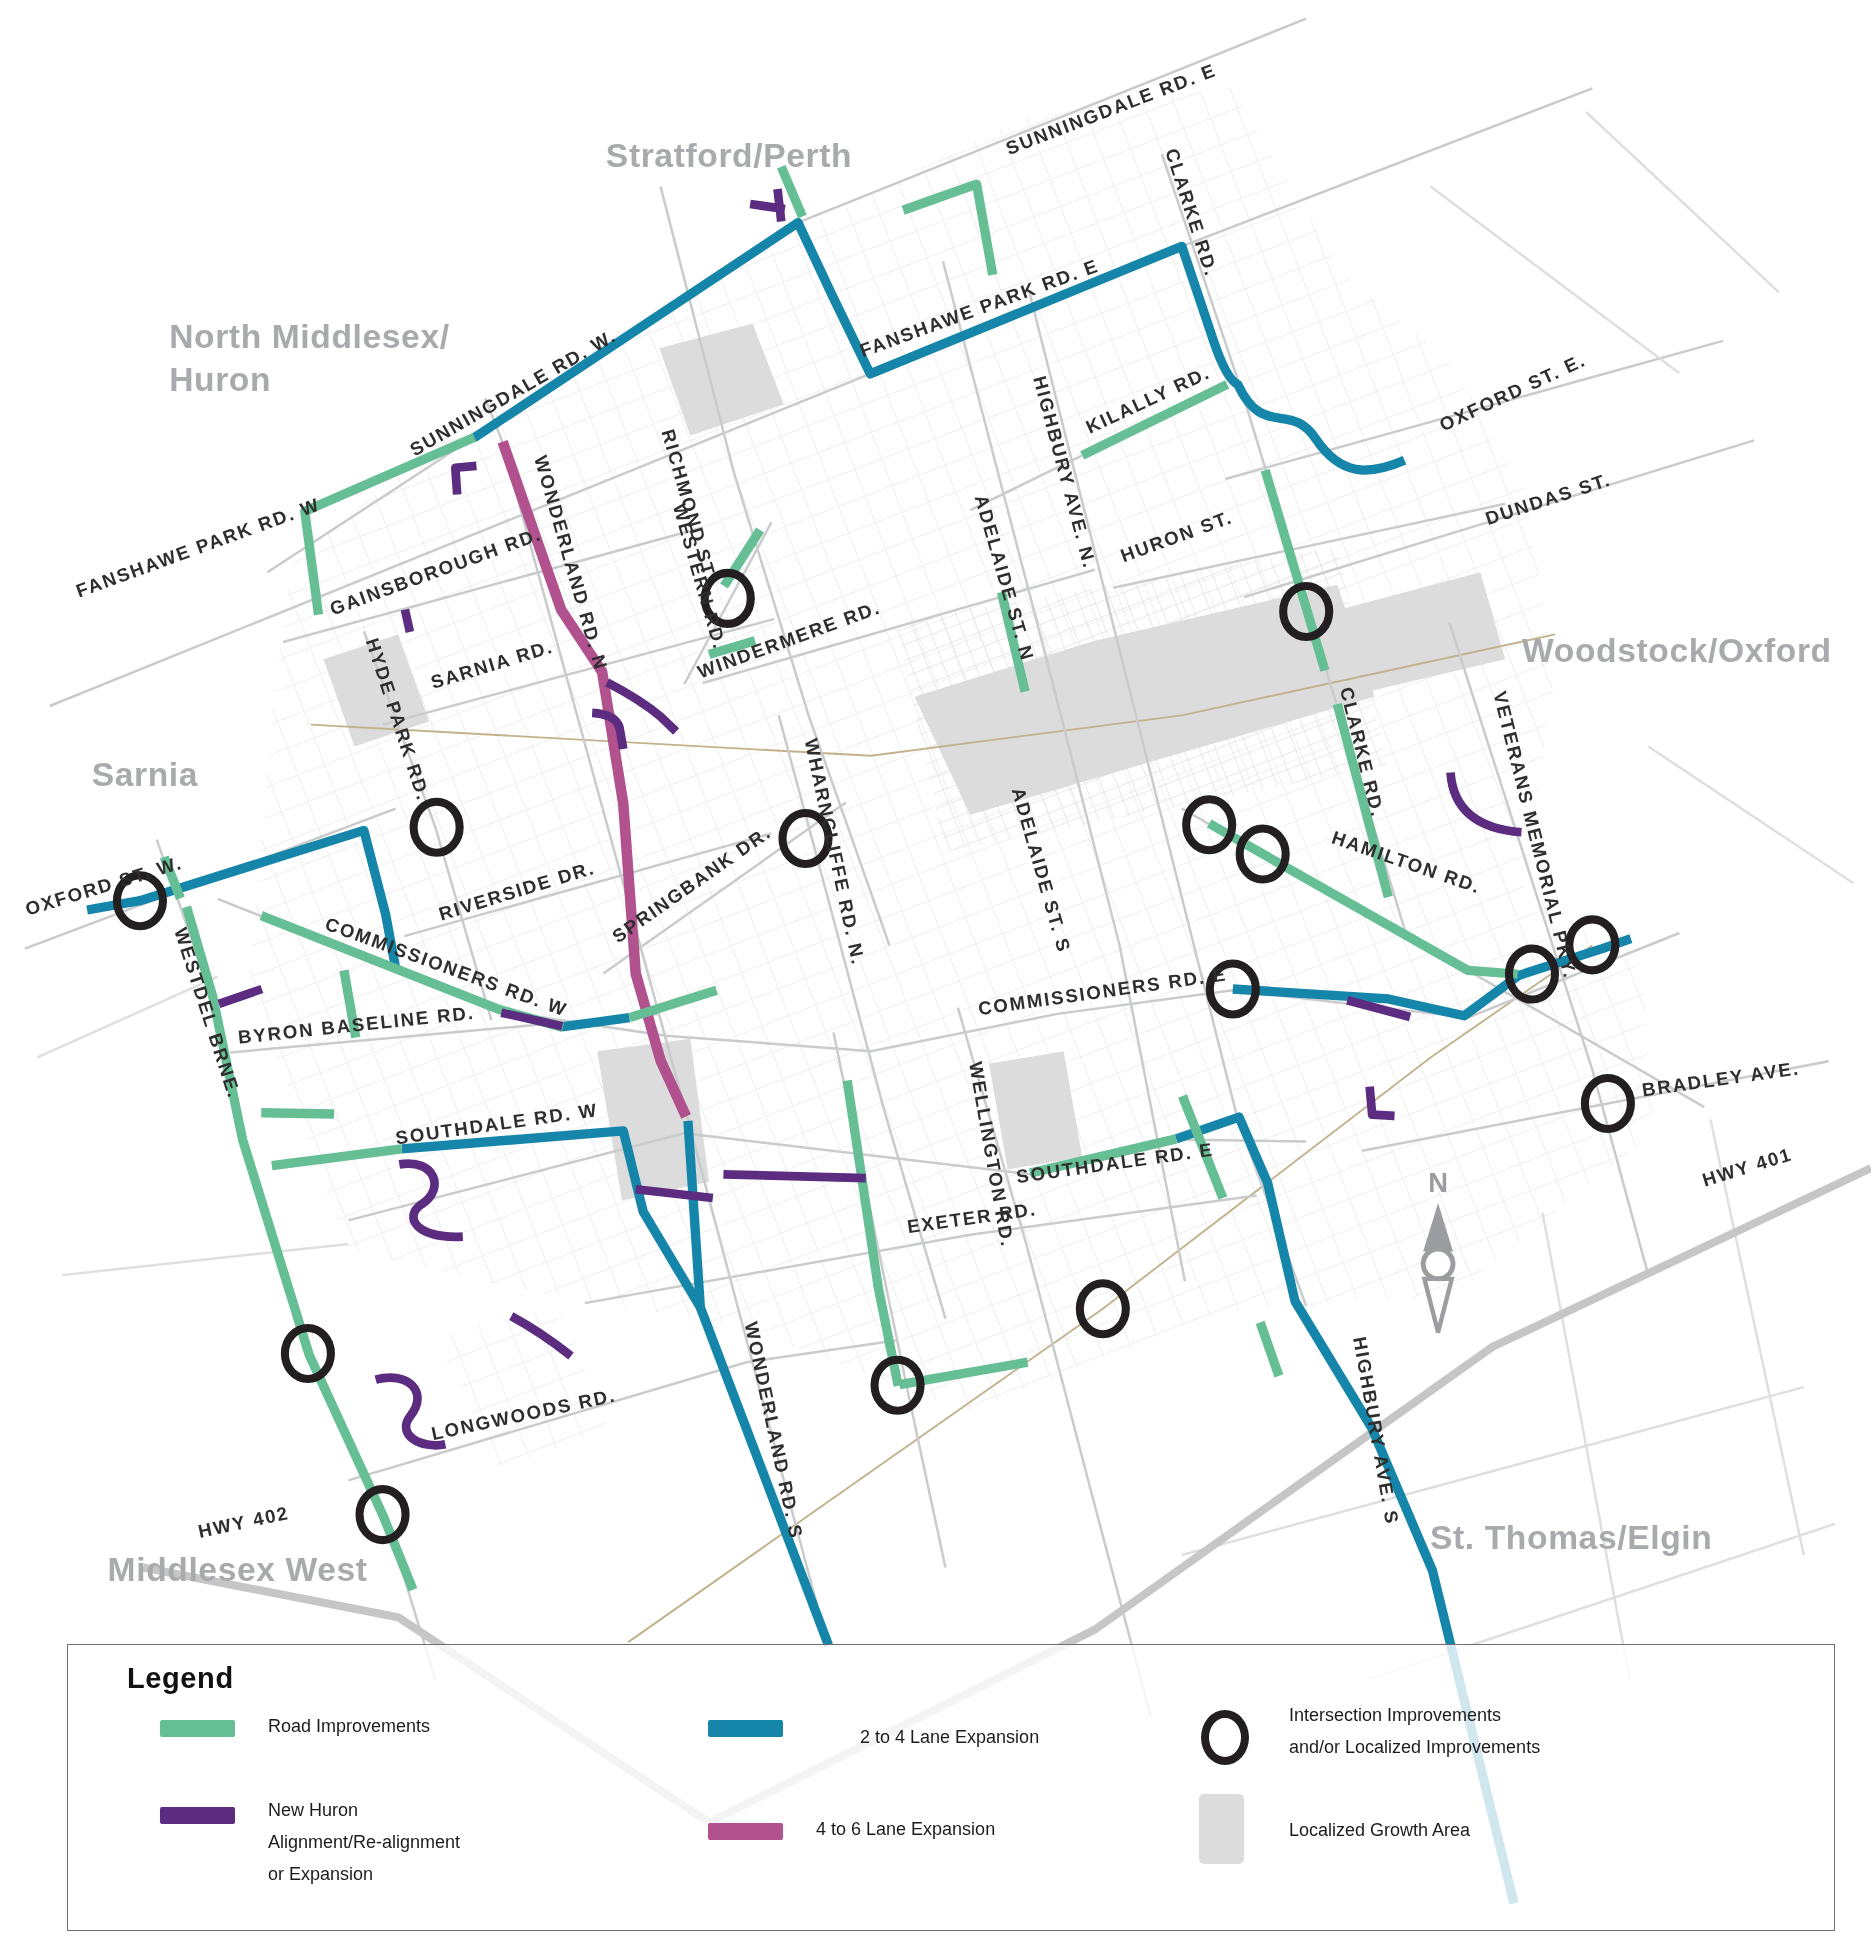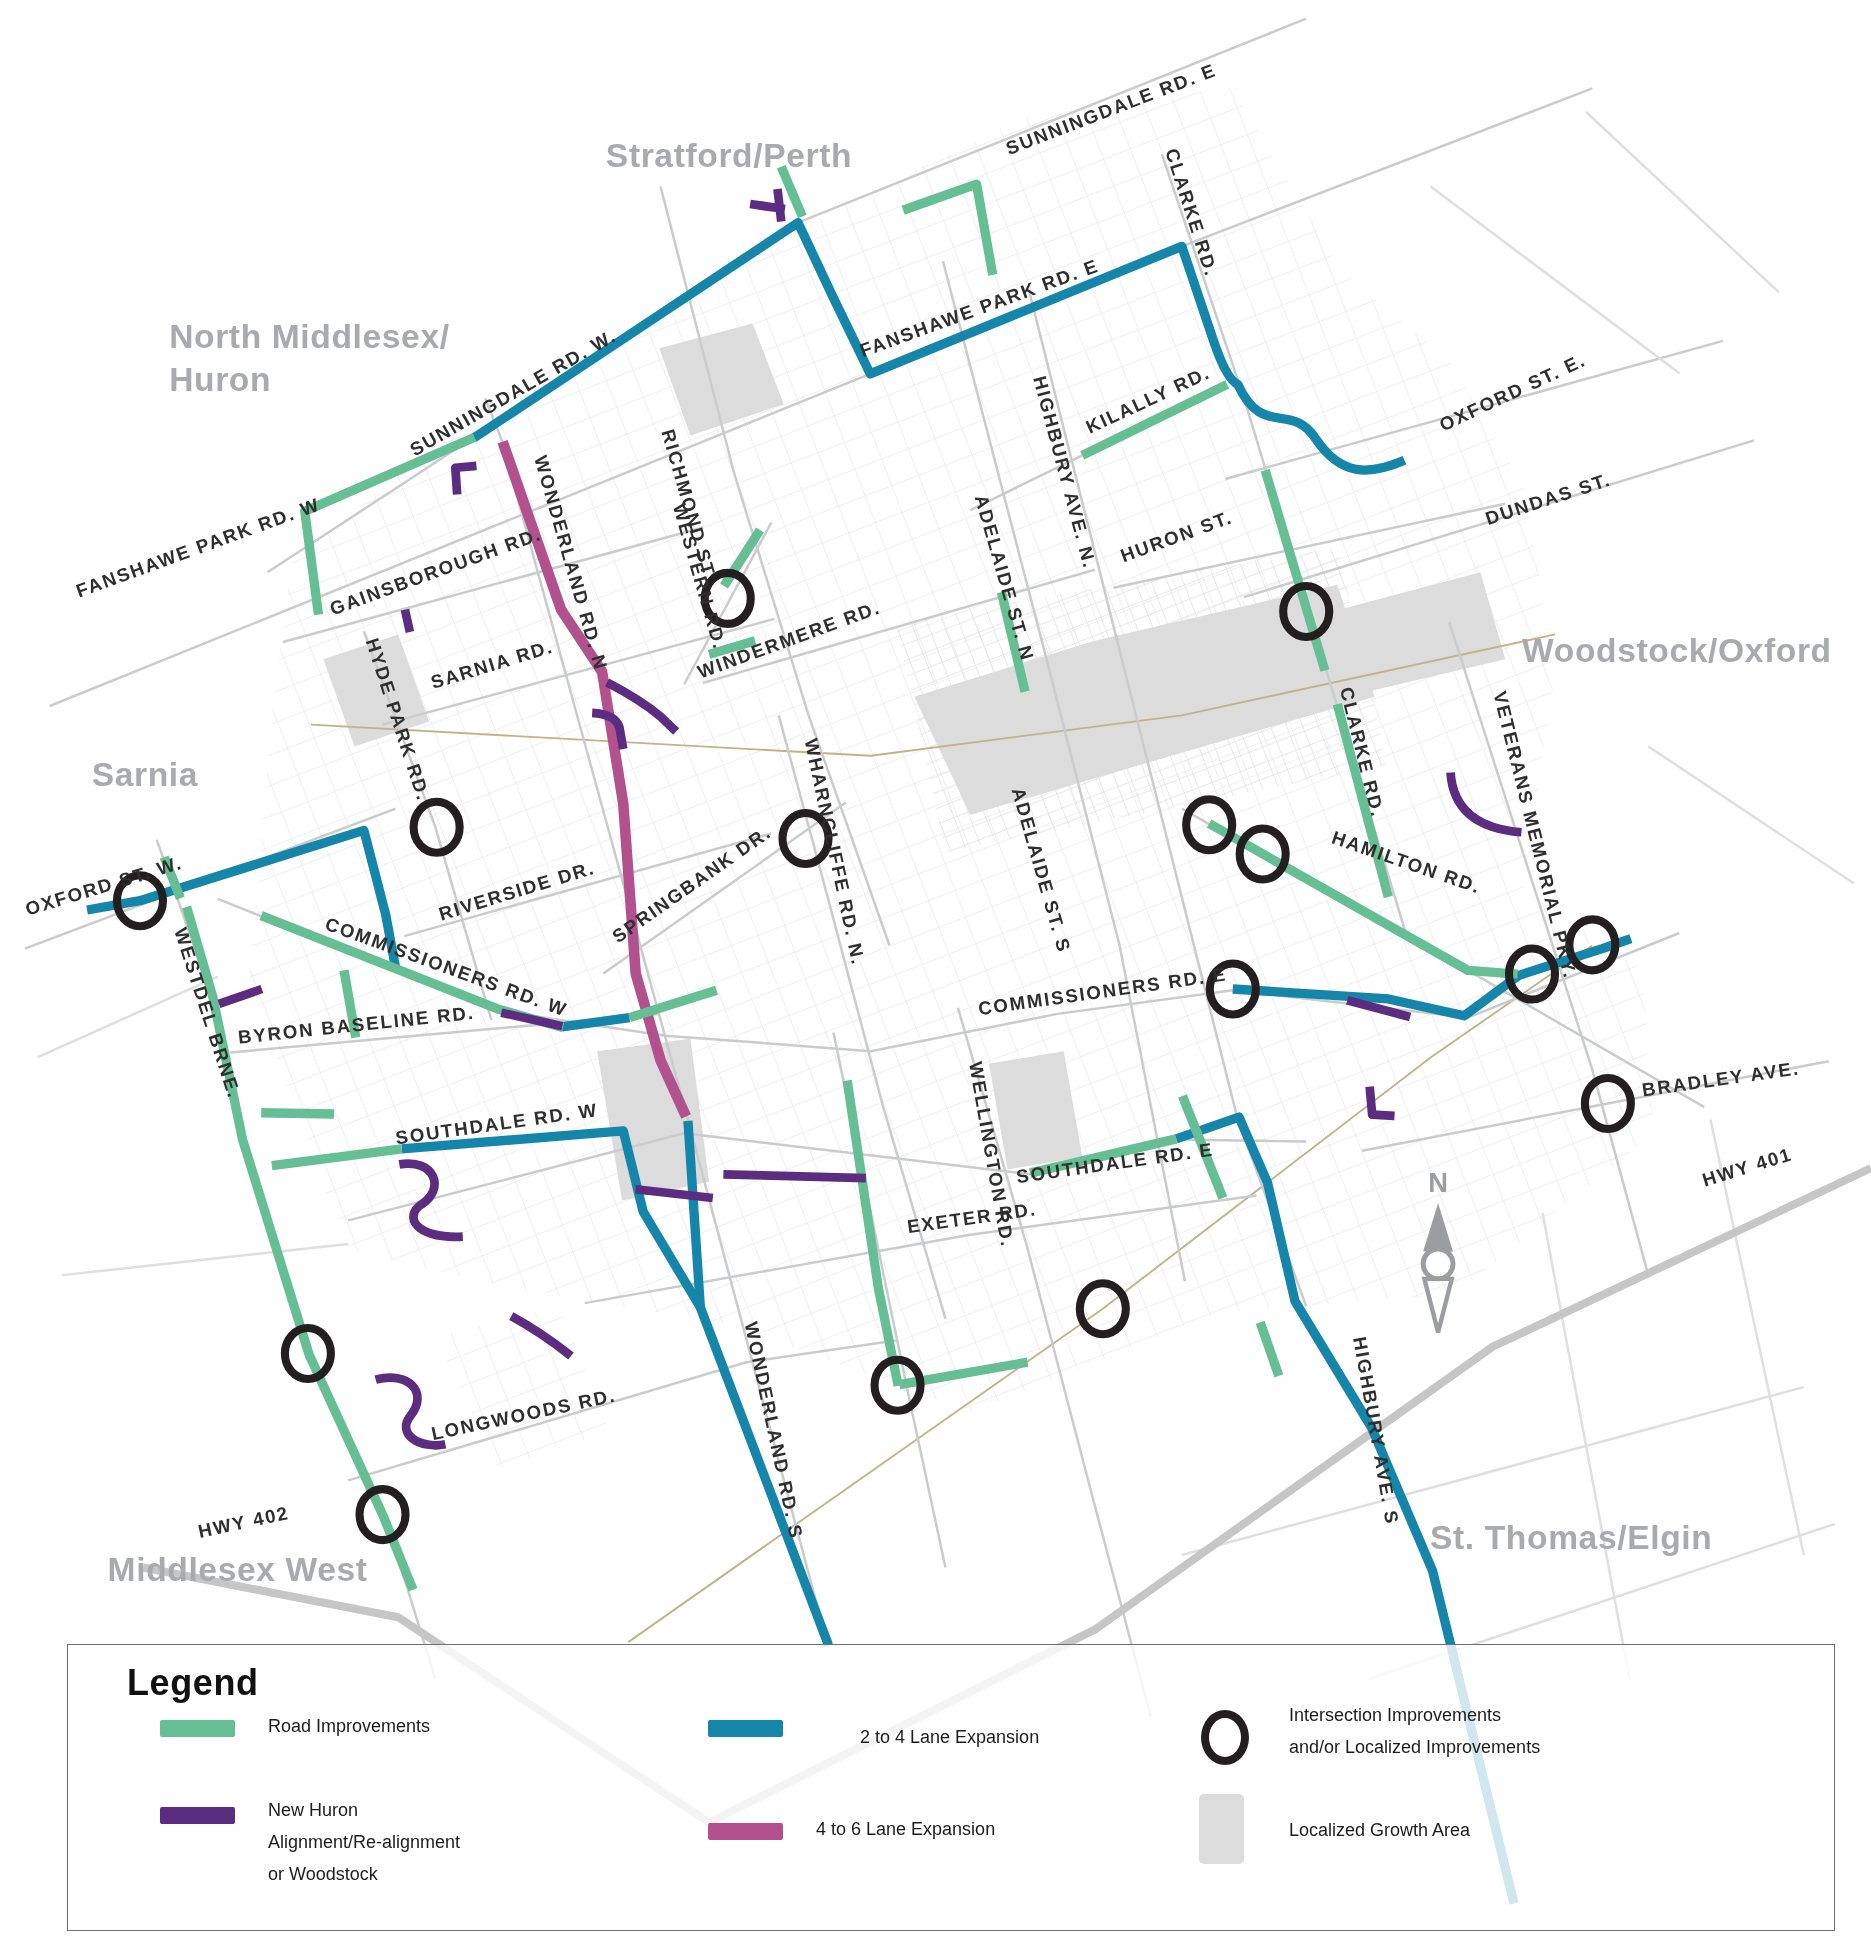--- a/index.html
+++ b/index.html
@@ -6,21 +6,21 @@
     font-family:"Liberation Sans", sans-serif;}
   .stage{position:relative;width:1871px;height:1955px;background:#fff;}
   svg{position:absolute;left:0;top:0;}
   
   .road-label{font-size:30px;font-weight:600;letter-spacing:3px;}
   .region-label{font-size:54px;font-weight:800;letter-spacing:1px;}
   .compass-label{font-size:44px;font-weight:800;fill:#9b9da0;}
   .legend{position:absolute;left:67px;top:1644px;width:1768px;height:287px;
     background:rgba(255,255,255,0.8);border:1.9px solid #6f6f6f;box-sizing:border-box;}
   .legend *{position:absolute;}
-  .legend-heading{left:59px;top:17.4px;font-size:36px;font-weight:800;color:#111;letter-spacing:0.6px;}
+  .legend-heading{left:59px;top:17.4px;font-size:29px;font-weight:800;color:#111;letter-spacing:0.6px;}
   .legend-text{font-size:18px;color:#1c1c1c;font-weight:500;line-height:32px;white-space:nowrap;}
   .swatch{width:75px;height:17px;border-radius:1.9px;}
   .sw-green{background:#66BF94;}
   .sw-teal{background:#1586A9;}
   .sw-purple{background:#5B2C80;}
   .sw-magenta{background:#B1518E;}
   .legend-circle{left:1133px;top:65px;width:32px;height:39px;border:8px solid #231F20;border-radius:50%;}
   .legend-square{left:1131px;top:149px;width:45px;height:70px;background:#DCDCDD;border-radius:5px;}
 </style>
 </head>
@@ -227,21 +227,21 @@
 <div class="legend">
   <div class="legend-heading">Legend</div>
 
   <div class="swatch sw-green" style="left:92px;top:75px;"></div>
   <div class="legend-text" style="left:200px;top:65px;">Road Improvements</div>
 
   <div class="swatch sw-purple" style="left:92px;top:162px;"></div>
   <div class="legend-text" style="left:200px;top:149px;">
     <div style="position:static;">New Huron</div>
     <div style="position:static;">Alignment/Re-alignment</div>
-    <div style="position:static;">or Woodstock</div>
+    <div style="position:static;">or Expansion</div>
   </div>
 
   <div class="swatch sw-teal" style="left:640px;top:75px;"></div>
   <div class="legend-text" style="left:748px;top:76px;margin-left:44px;">2 to 4 Lane Expansion</div>
 
   <div class="swatch sw-magenta" style="left:640px;top:178px;"></div>
   <div class="legend-text" style="left:748px;top:168px;">4 to 6 Lane Expansion</div>
 
   <div class="legend-circle"></div>
   <div class="legend-text" style="left:1221px;top:54px;">

